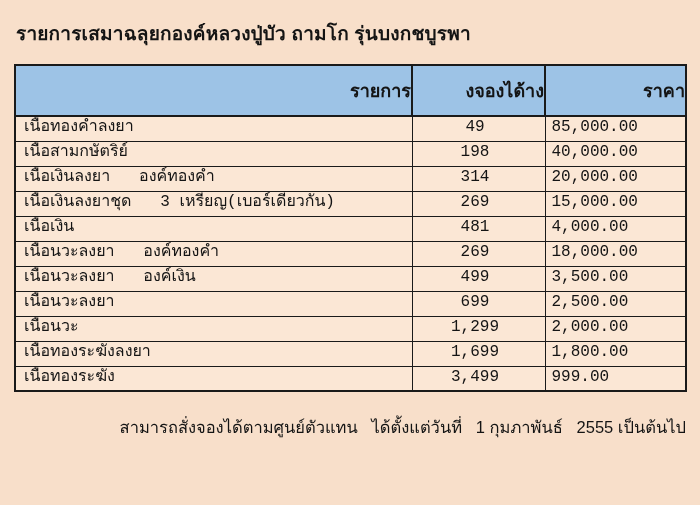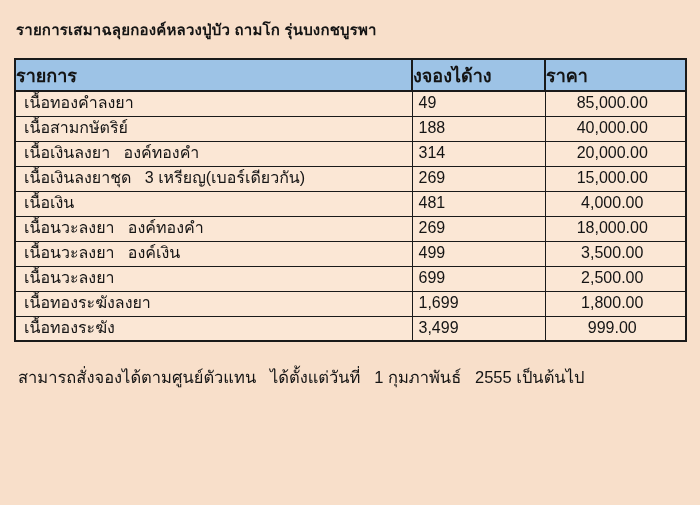--- a/index.html
+++ b/index.html
@@ -8,62 +8,64 @@
     height: 505px;
     overflow: hidden;
   }
   body {
     background: #F8DFCA;
     font-family: "Liberation Sans", "DejaVu Sans", sans-serif;
     color: #141414;
     padding: 16px 14px 0 14px;
   }
   .page-title {
-    font-size: 15px;
+    font-size: 19px;
     font-weight: bold;
     letter-spacing: 0.2px;
     margin: 2px 0 16px 2px;
     white-space: pre;
   }
   table.price-table {
     border-collapse: collapse;
     table-layout: fixed;
     width: 671px;
     background: #FBE7D5;
     border: 2px solid #1A1A1A;
   }
   col.col-item  { width: 397px; }
   col.col-qty   { width: 133px; }
   col.col-price { width: 141px; }
   .price-table th {
     background: #9DC3E6;
     border: 2px solid #1A1A1A;
-    height: 32px;
+    height: 51px;
     font-size: 18px;
     font-weight: bold;
-    text-align: left;
+    text-align: right;
     vertical-align: middle;
   }
   .price-table td {
     border: 1px solid #1A1A1A;
     height: 25px;
     font-size: 16px;
     line-height: 1.1;
     vertical-align: middle;
     padding: 1px 6px 2px 6px;
     white-space: pre;
     overflow: hidden;
+    font-family: Liberation Mono, monospace;
   }
   .price-table td.cell-item  { text-align: left;  padding-left: 8px; }
-  .price-table td.cell-qty   { text-align: left; padding-right: 13px; }
-  .price-table td.cell-price { text-align: center; padding-right: 12px; }
+  .price-table td.cell-qty   { text-align: center; padding-right: 13px; }
+  .price-table td.cell-price { text-align: left; padding-right: 12px; }
   .footer-note {
     margin: 22px 0 0 4px;
     font-size: 16.5px;
     white-space: pre;
+    text-align: right;
   }
 </style>
 </head>
 <body>
 
 <div class="page-title">รายการเสมาฉลุยกองค์หลวงปู่บัว ถามโก รุ่นบงกชบูรพา</div>
 
 <table class="price-table">
   <colgroup>
     <col class="col-item">
@@ -78,21 +80,21 @@
     </tr>
   </thead>
   <tbody>
     <tr>
       <td class="cell-item">เนื้อทองคำลงยา</td>
       <td class="cell-qty">49</td>
       <td class="cell-price">85,000.00</td>
     </tr>
     <tr>
       <td class="cell-item">เนื้อสามกษัตริย์</td>
-      <td class="cell-qty">188</td>
+      <td class="cell-qty">198</td>
       <td class="cell-price">40,000.00</td>
     </tr>
     <tr>
       <td class="cell-item">เนื้อเงินลงยา   องค์ทองคำ</td>
       <td class="cell-qty">314</td>
       <td class="cell-price">20,000.00</td>
     </tr>
     <tr>
       <td class="cell-item">เนื้อเงินลงยาชุด   3 เหรียญ(เบอร์เดียวกัน)</td>
       <td class="cell-qty">269</td>
@@ -112,20 +114,25 @@
       <td class="cell-item">เนื้อนวะลงยา   องค์เงิน</td>
       <td class="cell-qty">499</td>
       <td class="cell-price">3,500.00</td>
     </tr>
     <tr>
       <td class="cell-item">เนื้อนวะลงยา</td>
       <td class="cell-qty">699</td>
       <td class="cell-price">2,500.00</td>
     </tr>
     <tr>
+      <td class="cell-item">เนื้อนวะ</td>
+      <td class="cell-qty">1,299</td>
+      <td class="cell-price">2,000.00</td>
+    </tr>
+    <tr>
       <td class="cell-item">เนื้อทองระฆังลงยา</td>
       <td class="cell-qty">1,699</td>
       <td class="cell-price">1,800.00</td>
     </tr>
     <tr>
       <td class="cell-item">เนื้อทองระฆัง</td>
       <td class="cell-qty">3,499</td>
       <td class="cell-price">999.00</td>
     </tr>
   </tbody>

